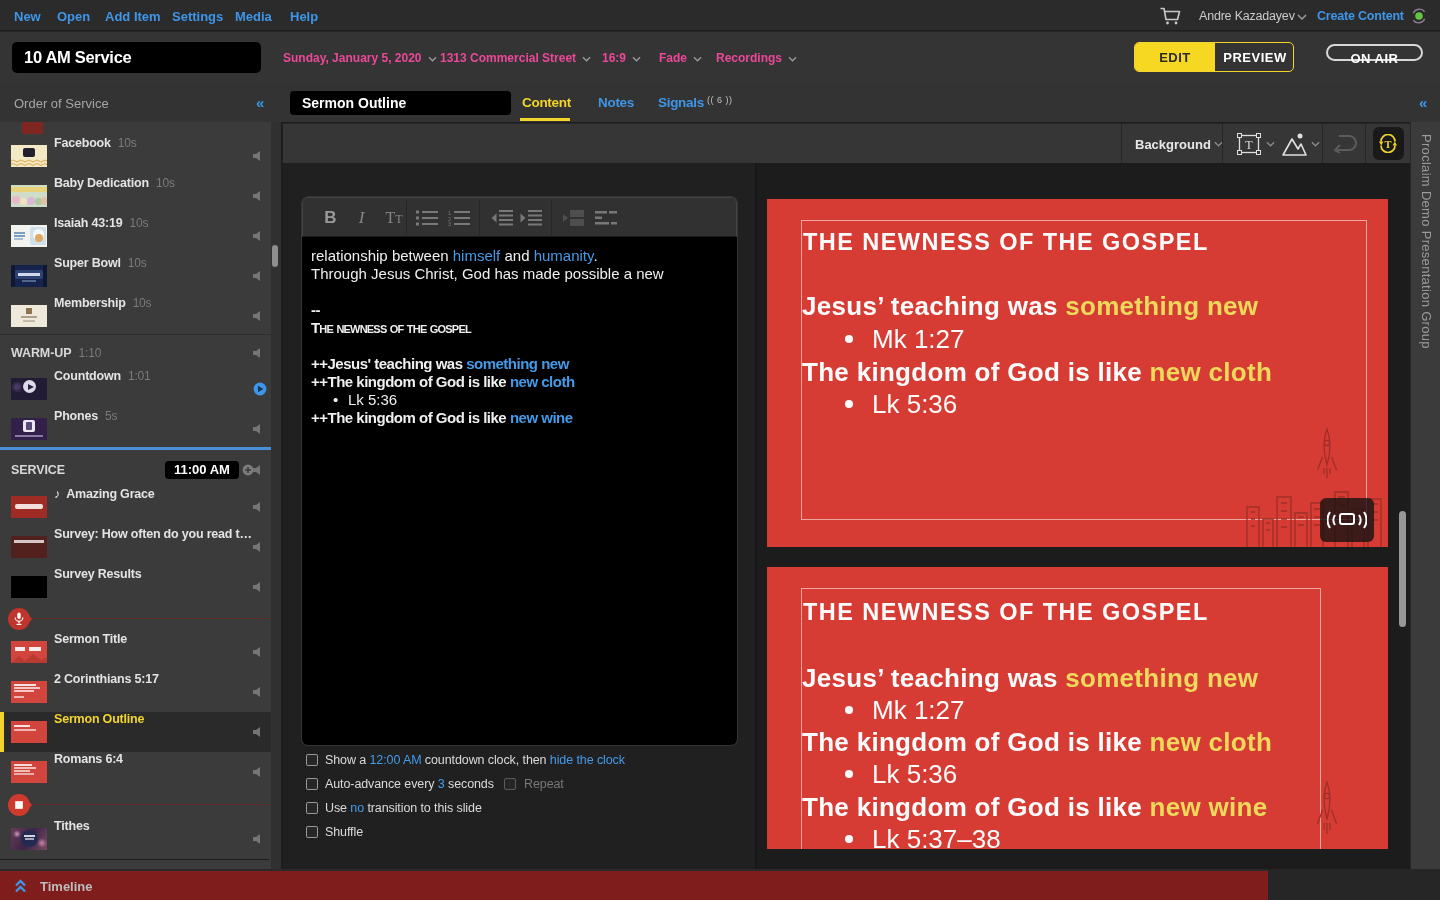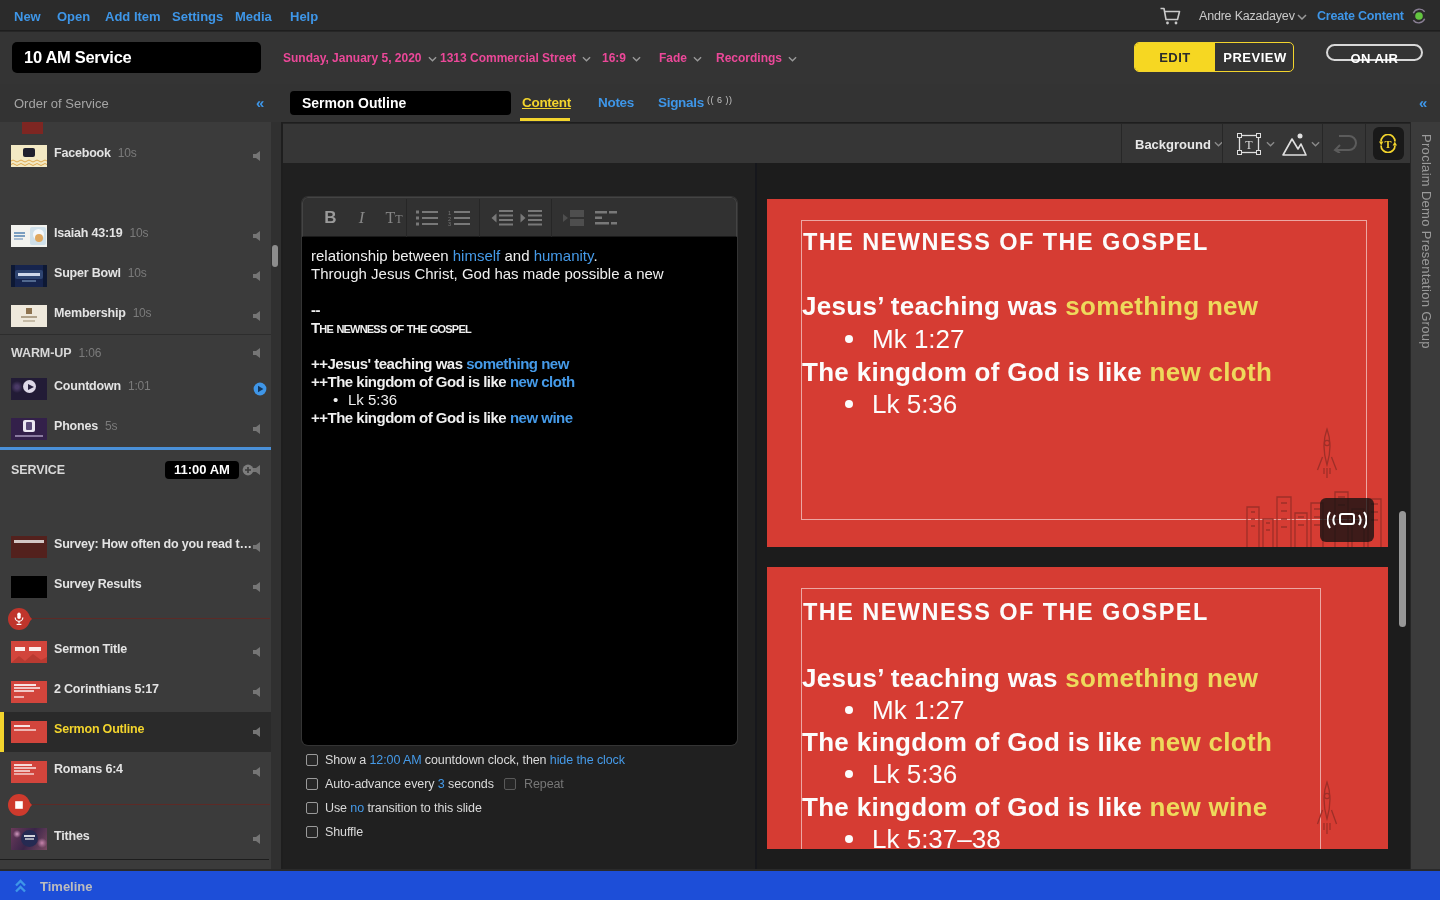--- a/index.html
+++ b/index.html
@@ -24,34 +24,34 @@
 #editbtn { position:absolute; left:0; top:0; width:80px; height:30px; background:#f6d722; color:#2b2b2b; font-size:13px; font-weight:700; text-align:center; line-height:29px; letter-spacing:0.5px; }
 #prevbtn { position:absolute; left:80px; top:0; width:80px; height:30px; color:#fff; font-size:13px; font-weight:700; text-align:center; line-height:29px; letter-spacing:0.5px; }
 #onair { position:absolute; left:1326px; top:12px; width:97px; height:17px; border:2px solid #d8d8d8; border-radius:15px; color:#fff; font-size:13px; font-weight:700; text-align:center; line-height:26px; letter-spacing:0.5px; }
 
 
 #headrow { position:absolute; left:0; top:84px; width:1440px; height:39px; background:#333333; border-bottom:1px solid #1e1e1e; }
 #oos { position:absolute; left:14px; top:12px; font-size:13px; color:#a5a5a5; }
 .dblchev { font-size:15px; font-weight:700; color:#3e96e8; }
 #namebox { position:absolute; left:290px; top:7px; width:221px; height:24px; background:#000; border-radius:4px; color:#fff; font-size:14px; font-weight:700; line-height:24px; padding-left:12px; }
 .tab { position:absolute; top:11px; font-size:13.5px; font-weight:700; letter-spacing:-0.3px; }
-#tab-content { left:522px; color:#f2d42d;text-decoration:underline; }
+#tab-content { left:522px; color:#f2d42d; }
 #tab-underline { position:absolute; left:520px; top:34px; width:50px; height:3px; background:#f2d42d; }
 #tab-notes { left:598px; color:#3e96e8; }
 #tab-signals { left:658px; color:#3e96e8; }
 #sig6 { position:absolute; left:707px; top:11px; font-size:9px; color:#c0c0c0; letter-spacing:0.5px; }
 
 
 #sidebar { position:absolute; left:0; top:122px; width:271px; height:747px; background:#3b3b3b; overflow:hidden; }
 #sidescroll { position:absolute; left:271px; top:122px; width:10px; height:747px; background:#303030; }
 #sthumb { position:absolute; left:1px; top:123px; width:6px; height:22px; background:#8d8d8d; border-radius:3px; }
 #vdiv1 { position:absolute; left:281px; top:122px; width:2px; height:747px; background:#1e1e1e; }
 .item { position:absolute; left:0; width:271px; height:40px; }
 .thumb { position:absolute; left:11px; top:9px; width:36px; height:22px; overflow:hidden; }
-.ititle { position:absolute; left:54px; top:10px; font-size:12.5px; font-weight:700; color:#e3e3e3; white-space:nowrap; letter-spacing:-0.2px;text-align:center; }
+.ititle { position:absolute; left:54px; top:0; font-size:12.5px; font-weight:700; color:#e3e3e3; white-space:nowrap; letter-spacing:-0.2px;text-align:center; }
 .idur { font-weight:400; color:#7b7b7b; margin-left:7px; font-size:12px; }
 .spk { position:absolute; right:9px; top:15px; }
 .shead { position:absolute; left:11px; font-size:12.5px; font-weight:700; color:#d8d8d8; letter-spacing:-0.1px; }
 
 
 #topstrip { position:absolute; left:283px; top:124px; width:1127px; height:39px; background:#363636; }
 #middle { position:absolute; left:283px; top:163px; width:472px; height:706px; background:#202020; }
 #slidearea { position:absolute; left:755px; top:163px; width:655px; height:706px; background:#1c1c1c; border-left:2px solid #16171c; }
 #editorpanel { position:absolute; left:302px; top:197px; width:435px; height:548px; border-radius:6px; background:#000; box-shadow:0 0 0 1px #343434; }
 #edtoolbar { position:absolute; left:0; top:0; width:435px; height:40px; background:#313131; border-radius:6px 6px 0 0; border:1px solid #444; border-bottom:1px solid #1a1a1a; }
@@ -68,21 +68,21 @@
 .stitle { position:absolute; left:36px; font-size:23.5px; line-height:30px; color:#fcfcfc; font-weight:700; letter-spacing:1.45px; white-space:nowrap; }
 .sline { position:absolute; left:35px; font-size:26px; line-height:32px; font-weight:700; color:#fcfcfc; white-space:nowrap; letter-spacing:0.3px; }
 .sbul { position:absolute; left:105px; font-size:26px; line-height:32px; color:#fcfcfc; white-space:nowrap; }
 .sdot { position:absolute; left:78px; width:8px; height:8px; border-radius:50%; background:#fcfcfc; }
 .syel { color:#eed95c; }
 #sscroll { position:absolute; left:1399px; top:511px; width:7px; height:116px; background:#979797; border-radius:3.5px; }
 
 
 #rightstrip { position:absolute; left:1410px; top:122px; width:30px; height:747px; background:#3b3b3b; border-left:1px solid #262626; }
 #rstext { position:absolute; left:8px; top:12px; writing-mode:vertical-rl; font-size:13px; color:#9a9a9a; letter-spacing:0.3px; }
-#timeline { position:absolute; left:0; top:869px; width:1440px; height:31px; background:#1d4ed8; border-top:2px solid #2a2a2a; }
+#timeline { position:absolute; left:0; top:869px; width:1268px; height:31px; background:#7f1d1d; border-top:2px solid #2a2a2a; }
 #tltext { position:absolute; left:40px; top:8px; font-size:13px; font-weight:700; color:#bdbdbd; }
 </style>
 </head>
 <body>
 <div id="app">
 
   <div id="menubar">
     <div class="mlink" style="left:14px;">New</div>
     <div class="mlink" style="left:57px;">Open</div>
     <div class="mlink" style="left:105px;">Add Item</div>
@@ -153,20 +153,34 @@
             <path d="M0 3 q2 -2 4 0 t4 0 t4 0 t4 0 t4 0 t4 0 t4 0 t4 0 t4 0" fill="none" stroke="#dfa94f" stroke-width="1"></path>
             <path d="M0 6.5 q2 -2 4 0 t4 0 t4 0 t4 0 t4 0 t4 0 t4 0 t4 0 t4 0" fill="none" stroke="#dfa94f" stroke-width="1"></path>
           </svg>
       </div>
       <div class="ititle">Facebook<span class="idur">10s</span></div>
       <svg class="spk" width="9" height="10" viewBox="0 0 9 10">
           <path d="M0 3 h3 l4 -3 v10 l-4 -3 h-3 z" fill="#757575"></path>
         </svg>
     </div>
 
+    <div class="item" style="top:54px;">
+      <div class="thumb" style="background:#cfddc8;">
+        <div class="abs" style="left:0;top:2px;width:36px;height:5px;background:#e8d37a;"></div>
+        <div class="abs" style="left:1px;top:11px;width:8px;height:8px;background:#e8b8c8;border-radius:50%;"></div>
+        <div class="abs" style="left:9px;top:13px;width:7px;height:7px;background:#f0e3c0;border-radius:50%;"></div>
+        <div class="abs" style="left:16px;top:12px;width:8px;height:8px;background:#d8b8d8;border-radius:50%;"></div>
+        <div class="abs" style="left:24px;top:13px;width:7px;height:7px;background:#afc89a;border-radius:50%;"></div>
+        <div class="abs" style="left:30px;top:12px;width:6px;height:8px;background:#e0c0a8;border-radius:50%;"></div>
+      </div>
+      <div class="ititle">Baby Dedication<span class="idur">10s</span></div>
+      <svg class="spk" width="9" height="10" viewBox="0 0 9 10">
+          <path d="M0 3 h3 l4 -3 v10 l-4 -3 h-3 z" fill="#757575"></path>
+        </svg>
+    </div>
 
     <div class="item" style="top:94px;">
       <div class="thumb" style="background:#f2f2ee;">
         <div class="abs" style="left:3px;top:7px;width:11px;height:2px;background:#7a9ec0;"></div>
         <div class="abs" style="left:3px;top:10px;width:11px;height:2px;background:#7a9ec0;"></div>
         <div class="abs" style="left:3px;top:13px;width:9px;height:2px;background:#a8bcd0;"></div>
         <div class="abs" style="left:19px;top:2px;width:16px;height:18px;background:#cfe0ea;border-radius:2px;"></div>
         <div class="abs" style="left:22px;top:4px;width:11px;height:11px;background:#f5f8fa;border-radius:50%;"></div>
         <div class="abs" style="left:24px;top:9px;width:8px;height:8px;background:#e0a860;border-radius:50%;"></div>
       </div>
@@ -197,21 +211,21 @@
         <div class="abs" style="left:12px;top:15px;width:12px;height:2px;background:#c6bba6;"></div>
       </div>
       <div class="ititle">Membership<span class="idur">10s</span></div>
       <svg class="spk" width="9" height="10" viewBox="0 0 9 10">
           <path d="M0 3 h3 l4 -3 v10 l-4 -3 h-3 z" fill="#757575"></path>
         </svg>
     </div>
 
     <div class="abs" style="left:0;top:212px;width:271px;height:1px;background:#2d2d2d;"></div>
 
-    <div class="shead" style="top:224px;">WARM-UP<span class="idur" style="font-size:12px;">1:06</span></div>
+    <div class="shead" style="top:224px;">WARM-UP<span class="idur" style="font-size:12px;">1:10</span></div>
     <svg class="abs" style="right:9px;top:226px;" width="9" height="10" viewBox="0 0 9 10">
         <path d="M0 3 h3 l4 -3 v10 l-4 -3 h-3 z" fill="#757575"></path>
       </svg>
 
     <div class="item" style="top:247px;">
       <div class="thumb" style="background:#221b36;">
         <div class="abs" style="left:1px;top:2px;width:10px;height:14px;background:radial-gradient(circle,#4a3a66 20%,transparent 70%);"></div>
         <div class="abs" style="left:12px;top:2px;width:13px;height:13px;background:#ded9e8;border-radius:50%;"></div>
         <svg class="abs" style="left:16.5px;top:6px;" width="6" height="6" viewBox="0 0 6 6">
             <path d="M0 0 L6 3 L0 6 z" fill="#2a2240"></path>
@@ -241,20 +255,29 @@
     <div class="shead" style="top:341px;">SERVICE</div>
     <div class="abs" style="left:165px;top:339px;width:74px;height:18px;background:#000;border-radius:4px;color:#fff;font-size:13px;font-weight:700;text-align:center;line-height:18px;">11:00 AM</div>
     <svg class="abs" style="left:242px;top:342px;" width="12" height="12" viewBox="0 0 12 12">
         <circle cx="6" cy="6" r="5.4" fill="#7d7d7d"></circle>
         <path d="M3 6 h6 M6 3 v6" stroke="#3b3b3b" stroke-width="1.6"></path>
       </svg>
     <svg class="abs" style="right:9px;top:343px;" width="9" height="10" viewBox="0 0 9 10">
         <path d="M0 3 h3 l4 -3 v10 l-4 -3 h-3 z" fill="#757575"></path>
       </svg>
 
+    <div class="item" style="top:365px;">
+      <div class="thumb" style="background:#9e2b24;">
+        <div class="abs" style="left:4px;top:8px;width:28px;height:5px;background:rgba(255,255,255,0.85);border-radius:2px;"></div>
+      </div>
+      <div class="ititle" style="left:54px;"><span style="font-weight:400;">♪</span>&nbsp; Amazing Grace</div>
+      <svg class="spk" width="9" height="10" viewBox="0 0 9 10">
+          <path d="M0 3 h3 l4 -3 v10 l-4 -3 h-3 z" fill="#757575"></path>
+        </svg>
+    </div>
 
     <div class="item" style="top:405px;">
       <div class="thumb" style="background:#53211d;">
         <div class="abs" style="left:3px;top:4px;width:30px;height:3px;background:rgba(255,255,255,0.75);"></div>
       </div>
       <div class="ititle" style="max-width:198px;overflow:hidden;text-overflow:ellipsis;">Survey: How often do you read the...</div>
       <svg class="spk" width="9" height="10" viewBox="0 0 9 10">
           <path d="M0 3 h3 l4 -3 v10 l-4 -3 h-3 z" fill="#757575"></path>
         </svg>
     </div>

